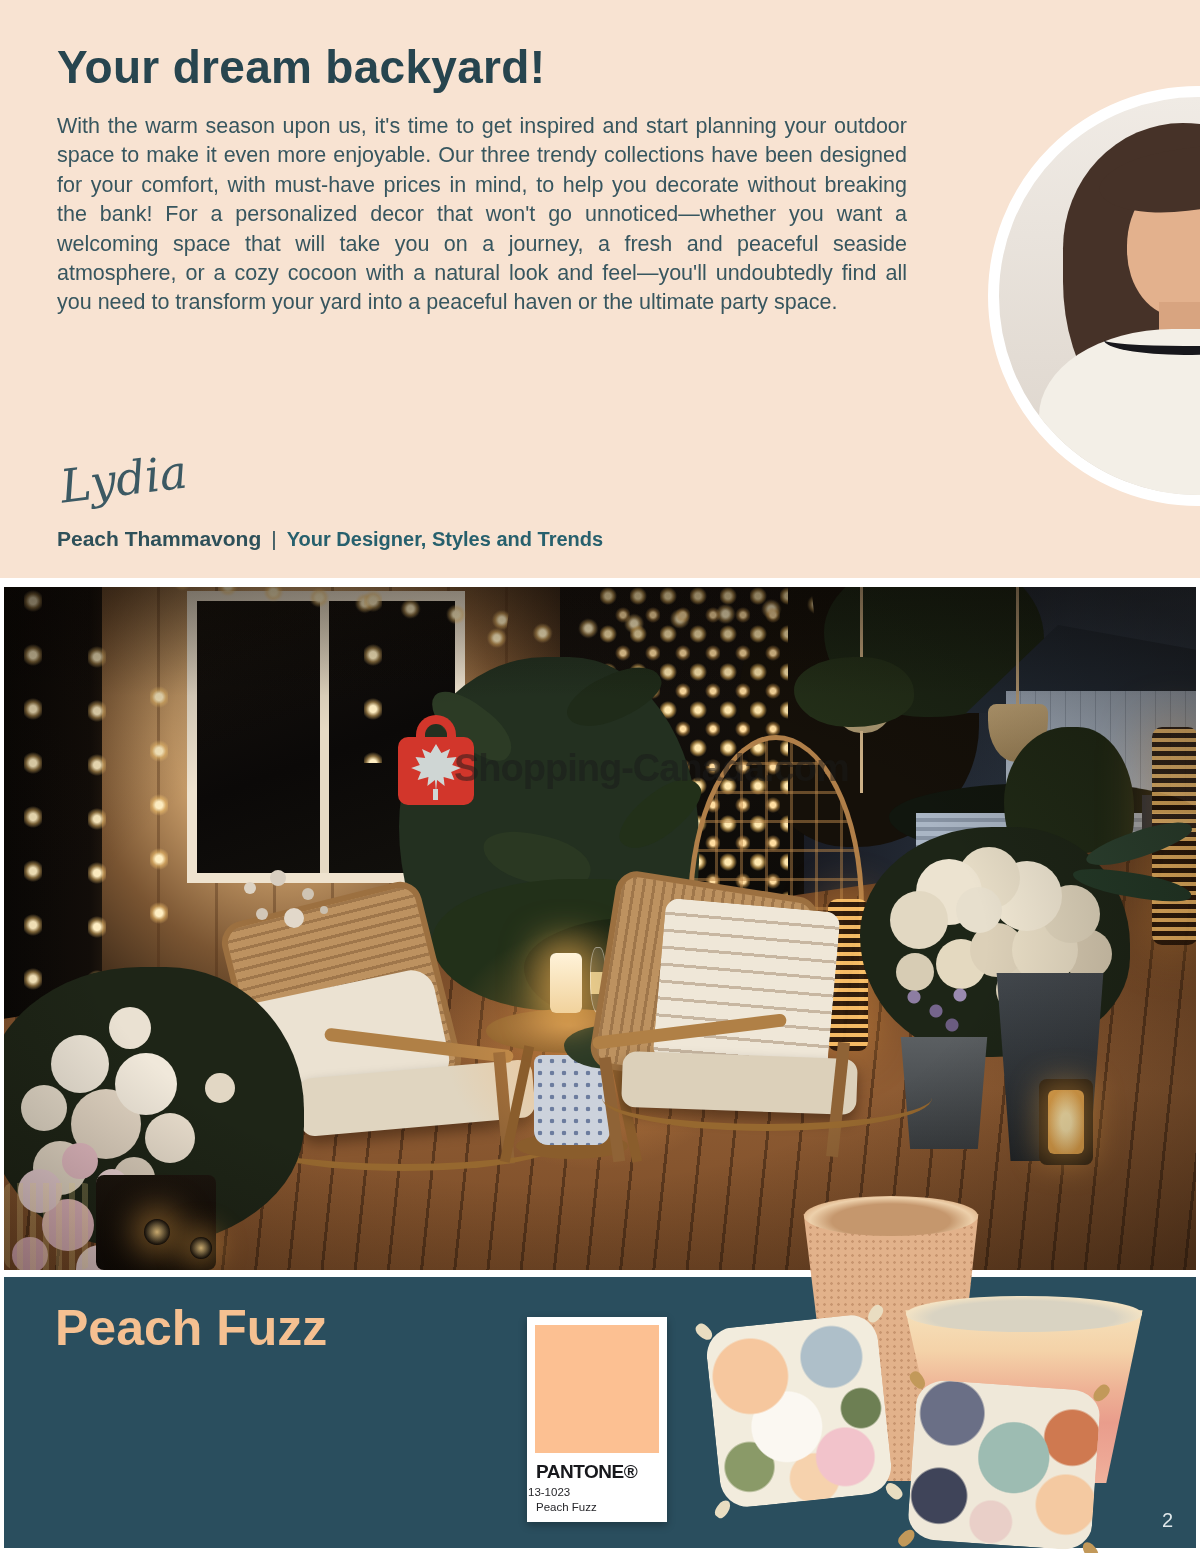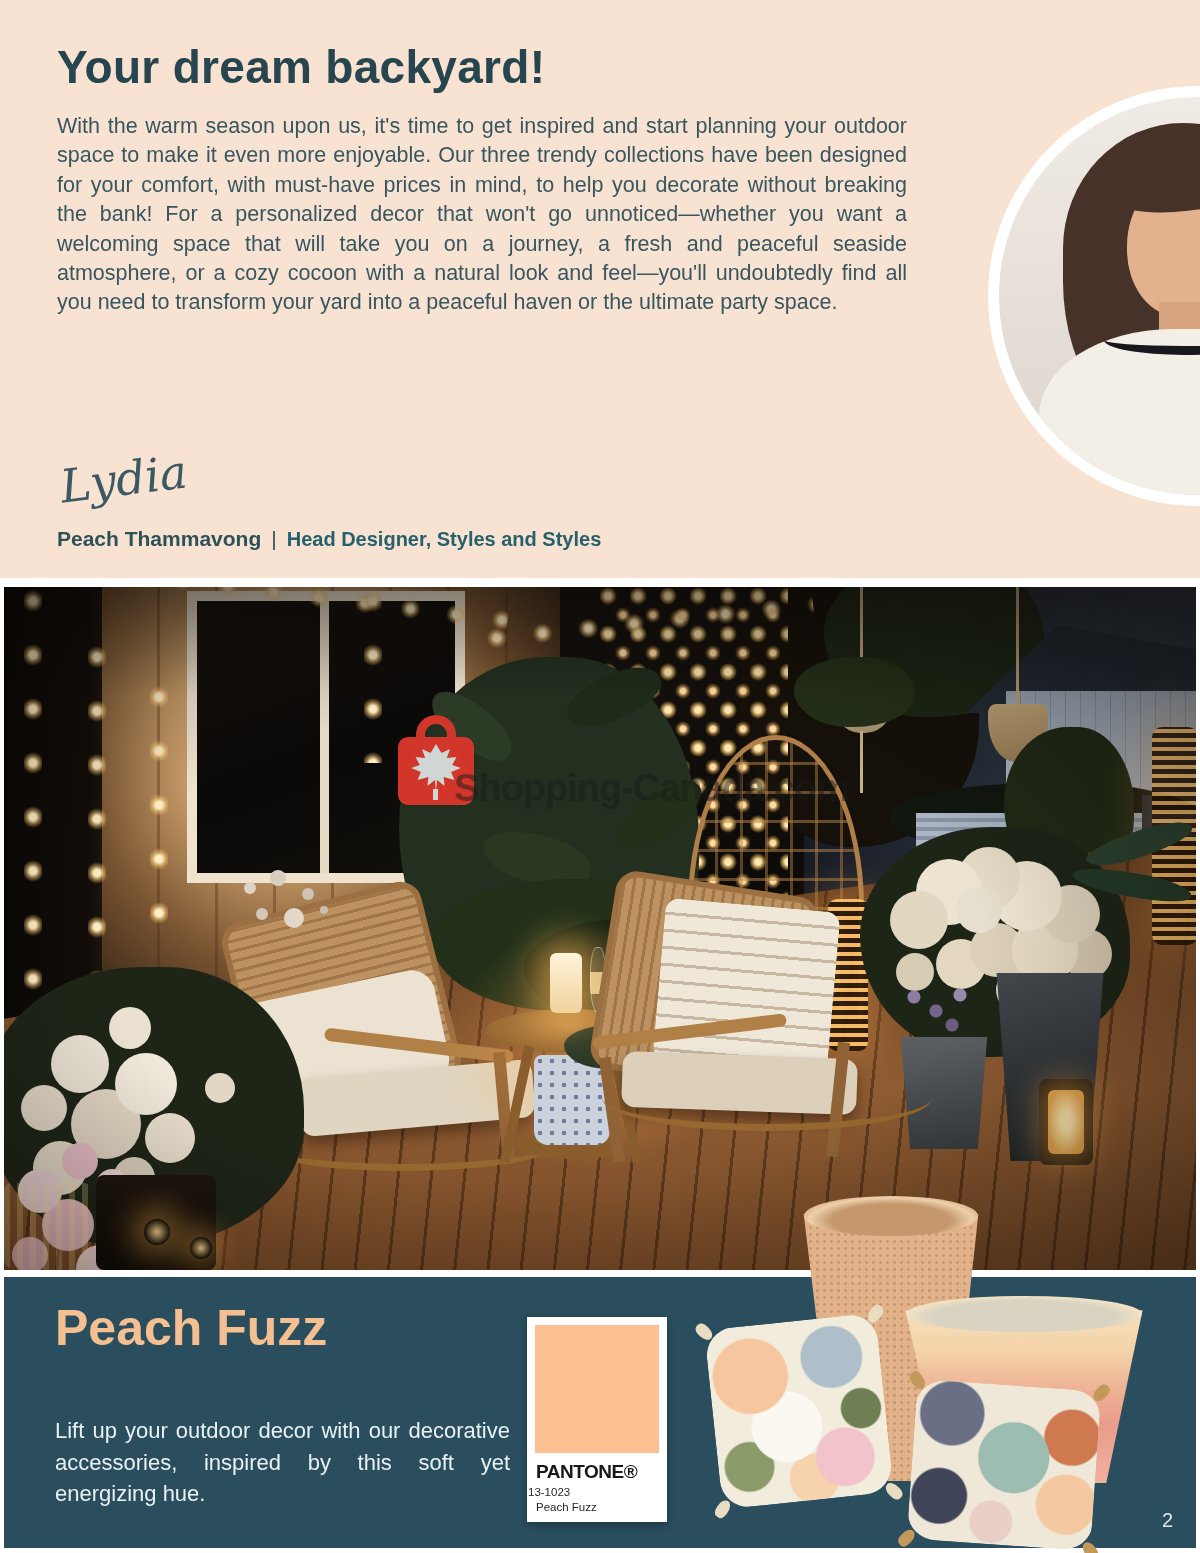--- a/index.html
+++ b/index.html
@@ -115,21 +115,21 @@
 </head>
 <body>
 
 <div class="page">
 
   <section class="header">
     <h1 class="title">Your dream backyard!</h1>
     <p class="para p1">With the warm season upon us, it's time to get inspired and start planning your outdoor space to make it even more enjoyable. Our three trendy collections have been designed for your comfort, with must-have prices in mind, to help you decorate without breaking the bank! For a personalized decor that won't go unnoticed—whether you want a welcoming space that will take you on a journey, a fresh and peaceful seaside atmosphere, or a cozy cocoon with a natural look and feel—you'll undoubtedly find all you need to transform your yard into a peaceful haven or the ultimate party space.</p>
     <div class="signature">Lydia</div>
     <div class="credit">
-      <span>Peach Thammavong</span><span class="sep">|</span><span class="role">Head Designer, Styles and Styles</span>
+      <span>Peach Thammavong</span><span class="sep">|</span><span class="role">Your Designer, Styles and Trends</span>
     </div>
     <div class="portrait">
       <div class="pt-hair"></div>
 
       <div class="pt-face"></div>
       <div class="pt-bang"></div>
       <div class="pt-neck"></div>
       <div class="pt-body"></div>
       <div class="pt-trim"></div>
     </div>
@@ -232,26 +232,25 @@
     <div style="left:92px;top:588px;width:120px;height:95px;border-radius:8px;background:linear-gradient(180deg,#1c150e,#0e0a06);"></div>
     <div style="left:140px;top:632px;width:26px;height:26px;border-radius:50%;background:radial-gradient(#ffd98e, rgba(255,180,80,0) 70%);box-shadow:0 0 30px 12px rgba(255,180,80,.5);"></div>
     <div style="left:186px;top:650px;width:22px;height:22px;border-radius:50%;background:radial-gradient(#ffd98e, rgba(255,180,80,0) 70%);box-shadow:0 0 26px 10px rgba(255,180,80,.45);"></div>
 
     <div style="left:0;top:0;width:1192px;height:683px;background:radial-gradient(ellipse at 45% 52%, rgba(0,0,0,0) 48%, rgba(10,6,3,.45) 94%), linear-gradient(180deg, rgba(5,3,2,.3) 0%, rgba(0,0,0,0) 16%);"></div>
 
     <div style="left:412px;top:128px;width:40px;height:36px;border:9px solid #d2362b;border-bottom:none;border-radius:22px 22px 0 0;"></div>
     <div style="left:394px;top:150px;width:76px;height:68px;background:#d2362b;border-radius:10px;"></div>
     <div style="left:405px;top:156px;width:54px;height:50px;background:#cfd6d4;clip-path:polygon(50% 2%, 60% 20%, 76% 12%, 70% 30%, 88% 28%, 80% 44%, 96% 50%, 78% 58%, 84% 74%, 64% 68%, 66% 86%, 52% 74%, 50% 98%, 48% 74%, 34% 86%, 36% 68%, 16% 74%, 22% 58%, 4% 50%, 20% 44%, 12% 28%, 30% 30%, 24% 12%, 40% 20%);"></div>
     <div style="left:429px;top:202px;width:5px;height:11px;background:#cfd6d4;"></div>
-    <div class="wm-text" style="left:450px;top:180px;text-align:center;">Shopping-Canada.com</div>
+    <div class="wm-text" style="left:450px;top:160px;text-align:center;">Shopping-Canada.com</div>
   </section>
 
   <section class="band">
     <h2 class="band-title">Peach Fuzz</h2>
-    <p class="band-body">Lift up your outdoor decor with our decorative accessories, inspired by this soft yet energizing hue.</p>
     <div class="pcard">
       <div class="pswatch"></div>
       <div class="pbrand">PANTONE®</div>
       <div class="pcode">13-1023</div>
       <div class="pname">Peach Fuzz</div>
     </div>
   </section>
 
   <div class="prod">
     <div class="planter-tall"></div>

